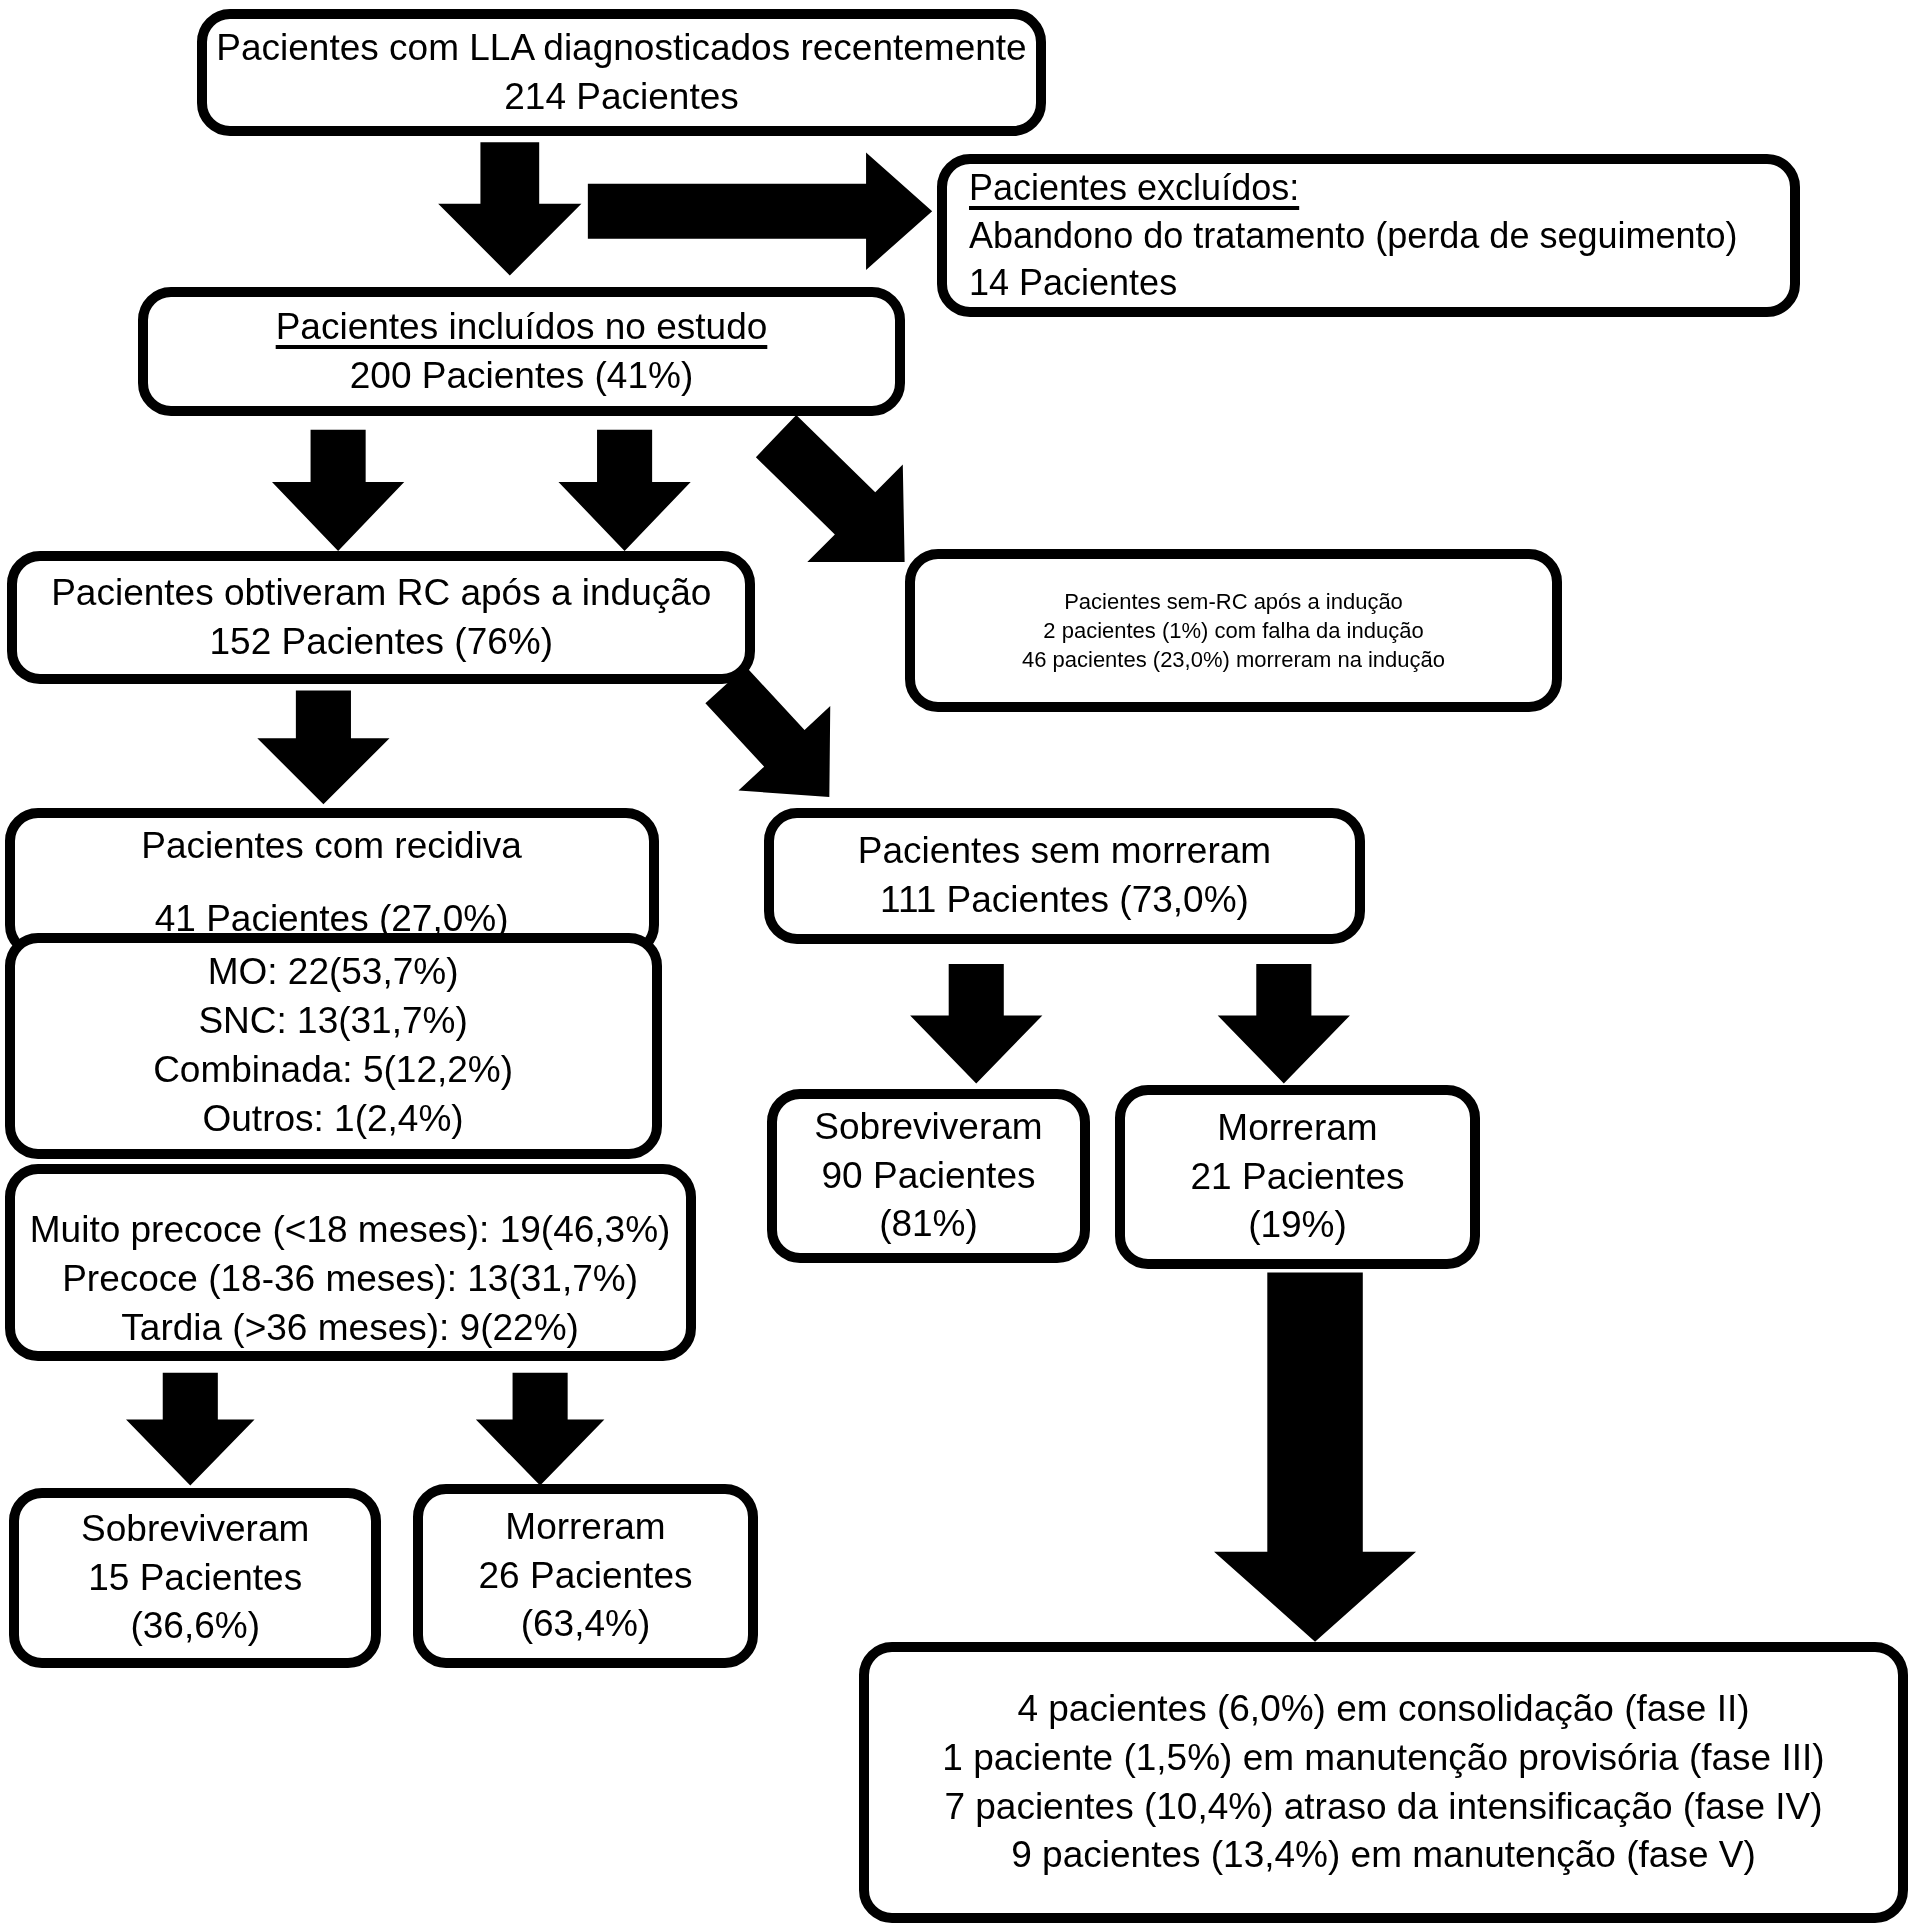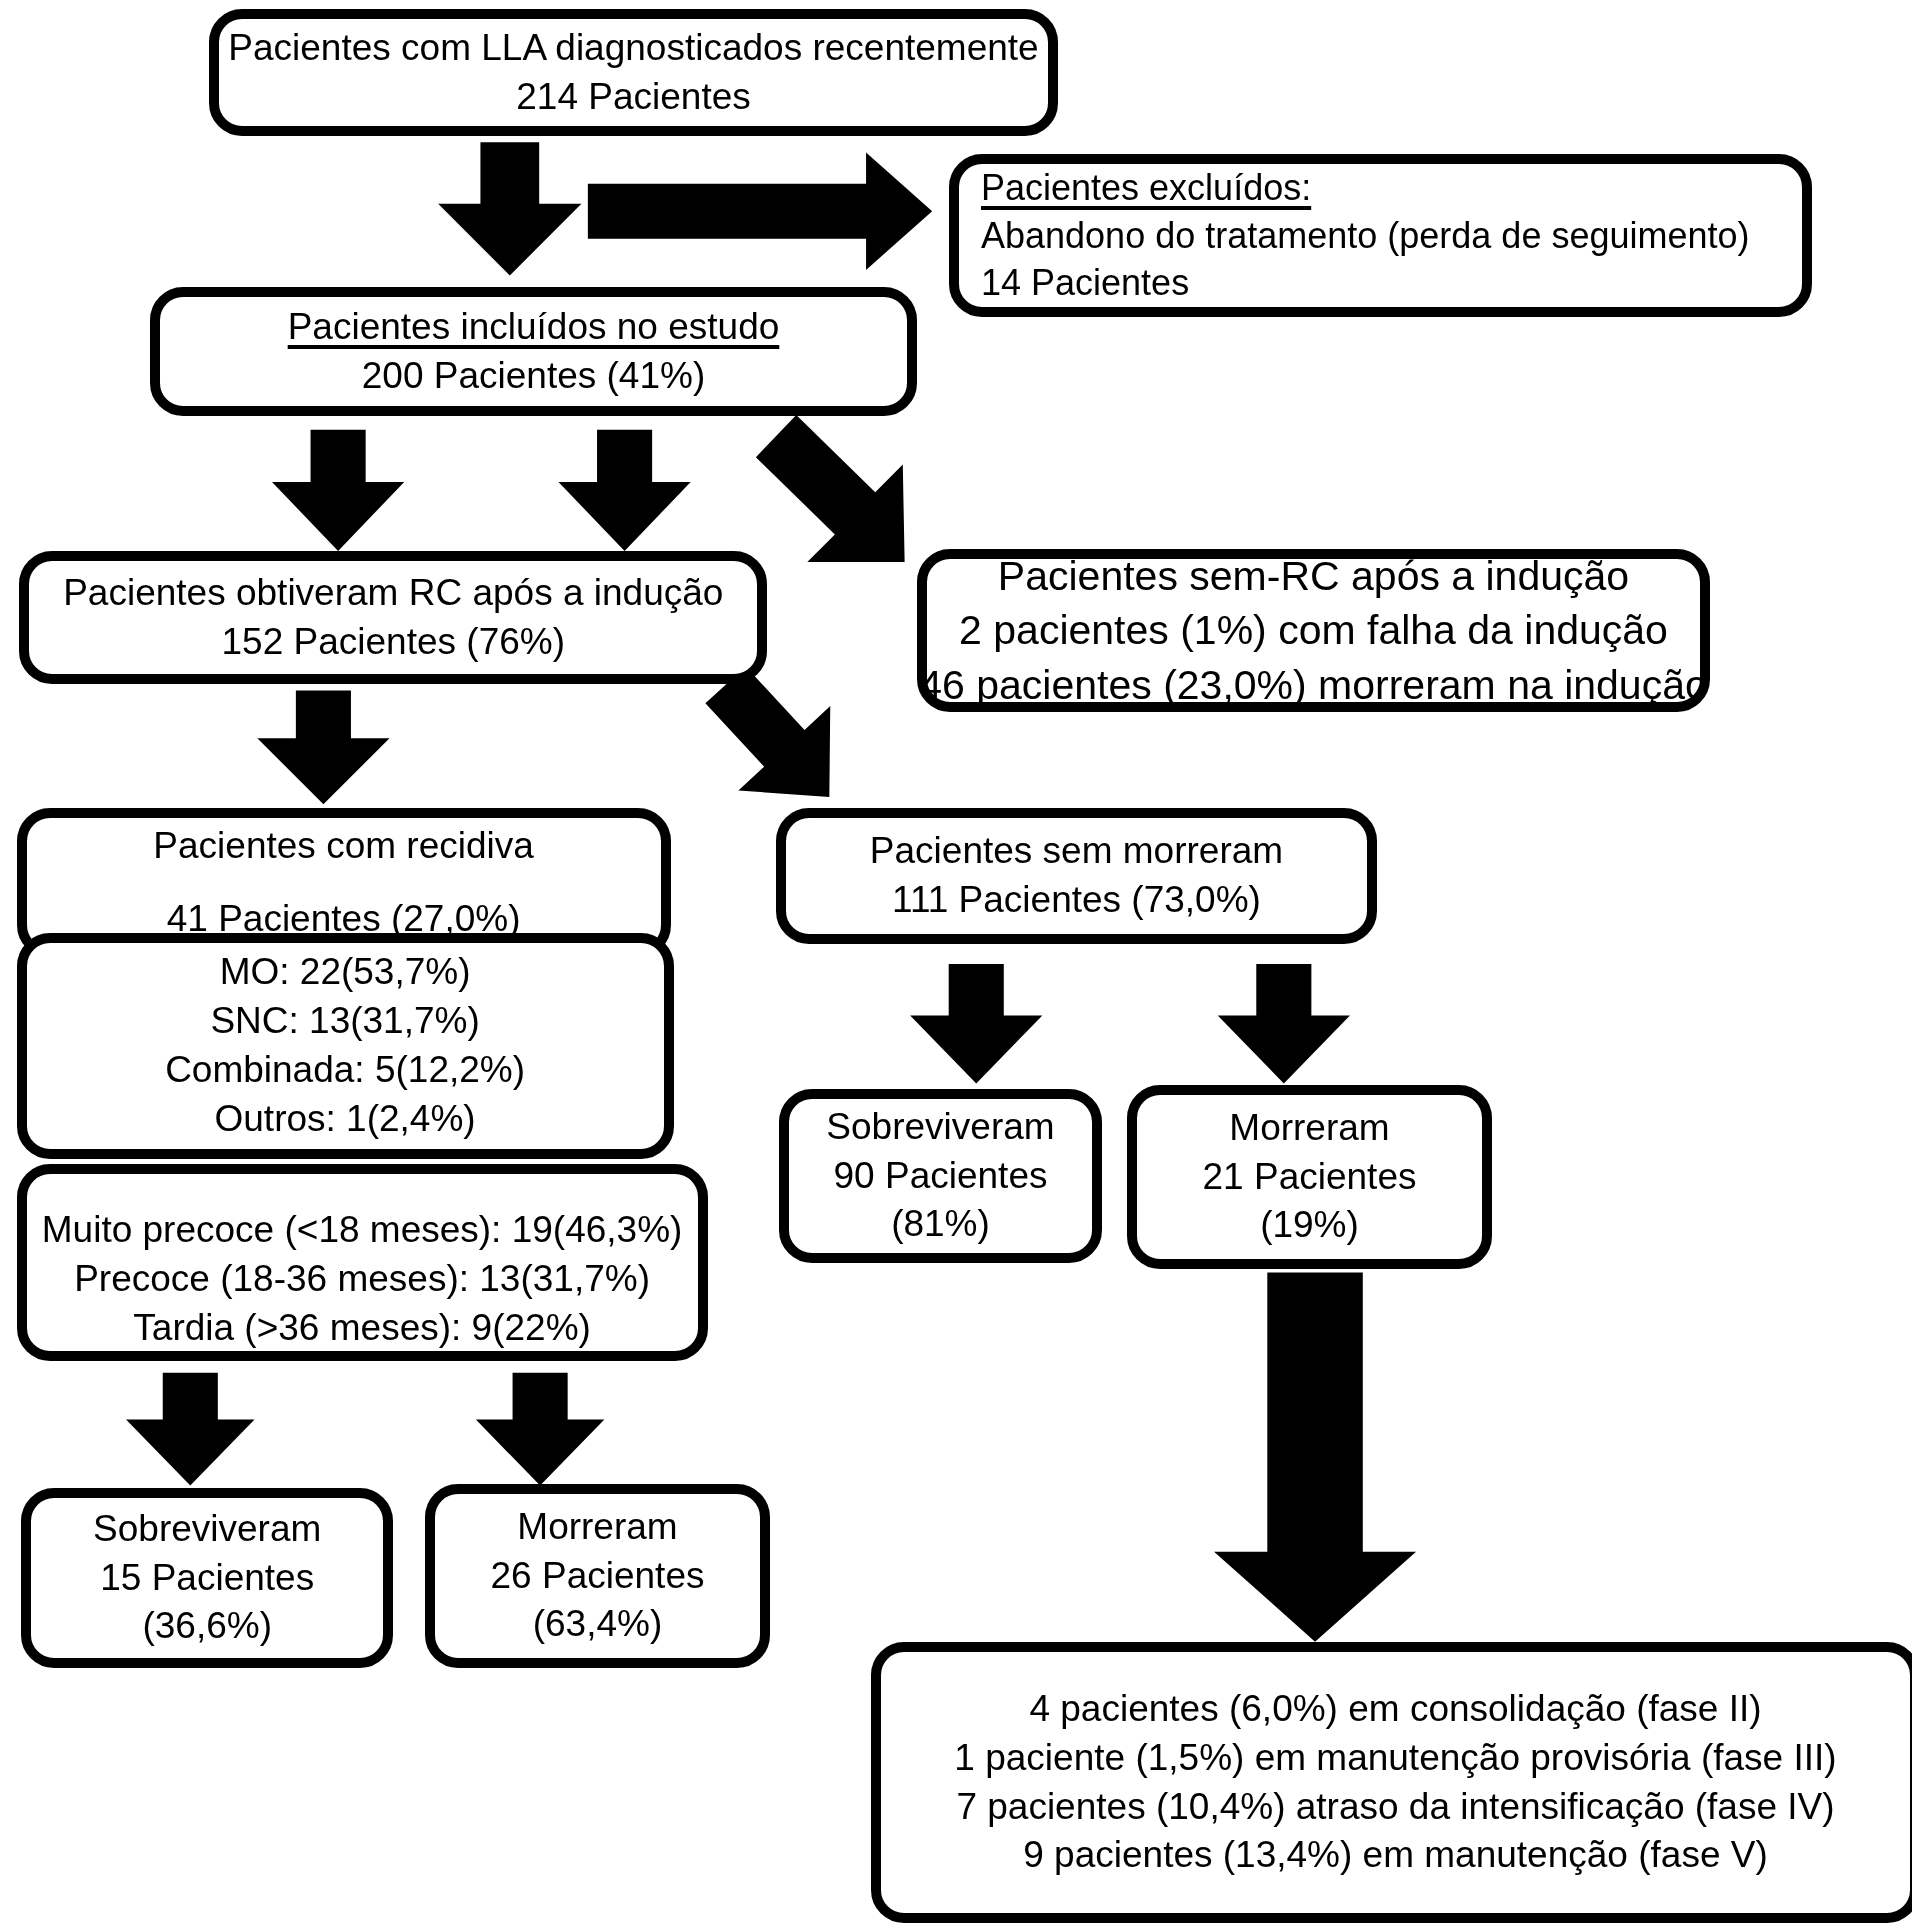--- a/index.html
+++ b/index.html
@@ -26,31 +26,30 @@
     border-radius: 33px;
     background: var(--paper, #ffffff);
     display: flex;
     flex-direction: column;
     justify-content: center;
     align-items: center;
     text-align: center;
     font-size: 37px;
     line-height: 1.32;
     white-space: nowrap;
-    margin-left: 12px;
   }
   .box .line { display: block; }
   .ul { text-decoration: underline; text-decoration-thickness: 3.7px; text-underline-offset: 6.4px; }
 
   #box-diagnosed    { left: 197px;  top: 9.2px;   width: 849px;  height: 127px; }
   #box-excluded     { left: 937px; top: 154px;  width: 863px;  height: 163px;
                       align-items: flex-start; text-align: left; padding: 7.3px 22px; font-size: 36px; }
   #box-included     { left: 138px;  top: 287px;  width: 767px;  height: 129px; }
   #box-rc           { left: 7.3px;    top: 551px;  width: 748px;  height: 133px; }
-  #box-semrc        { left: 905px;  top: 549px;  width: 793px;  height: 163px; font-size: 41px; }
+  #box-semrc        { left: 905px;  top: 549px;  width: 657px;  height: 163px; font-size: 22px; }
   #box-recidiva     { left: 4.6px;    top: 808px;  width: 654px;  height: 150px; gap: 24px; }
   #box-sites        { left: 4.6px;    top: 933px; width: 657px;  height: 226px; }
   #box-timing       { left: 4.6px;    top: 1164px; width: 691px;  height: 197px;
                       justify-content: flex-start; padding-top: 32px; }
   #box-semrecidiva  { left: 764px;  top: 808px;  width: 601px;  height: 136px; }
   #box-sobreviveram90 { left: 767px;  top: 1089px; width: 323px; height: 174px; }
   #box-morreram21     { left: 1115px; top: 1085px; width: 365px; height: 184px; }
   #box-sobreviveram15 { left: 9.2px;   top: 1488px; width: 372px; height: 180px; }
   #box-morreram26     { left: 413px;  top: 1484px; width: 345px; height: 184px; }
   #box-phases         { left: 859px;  top: 1642px; width: 1049px; height: 281px; }

